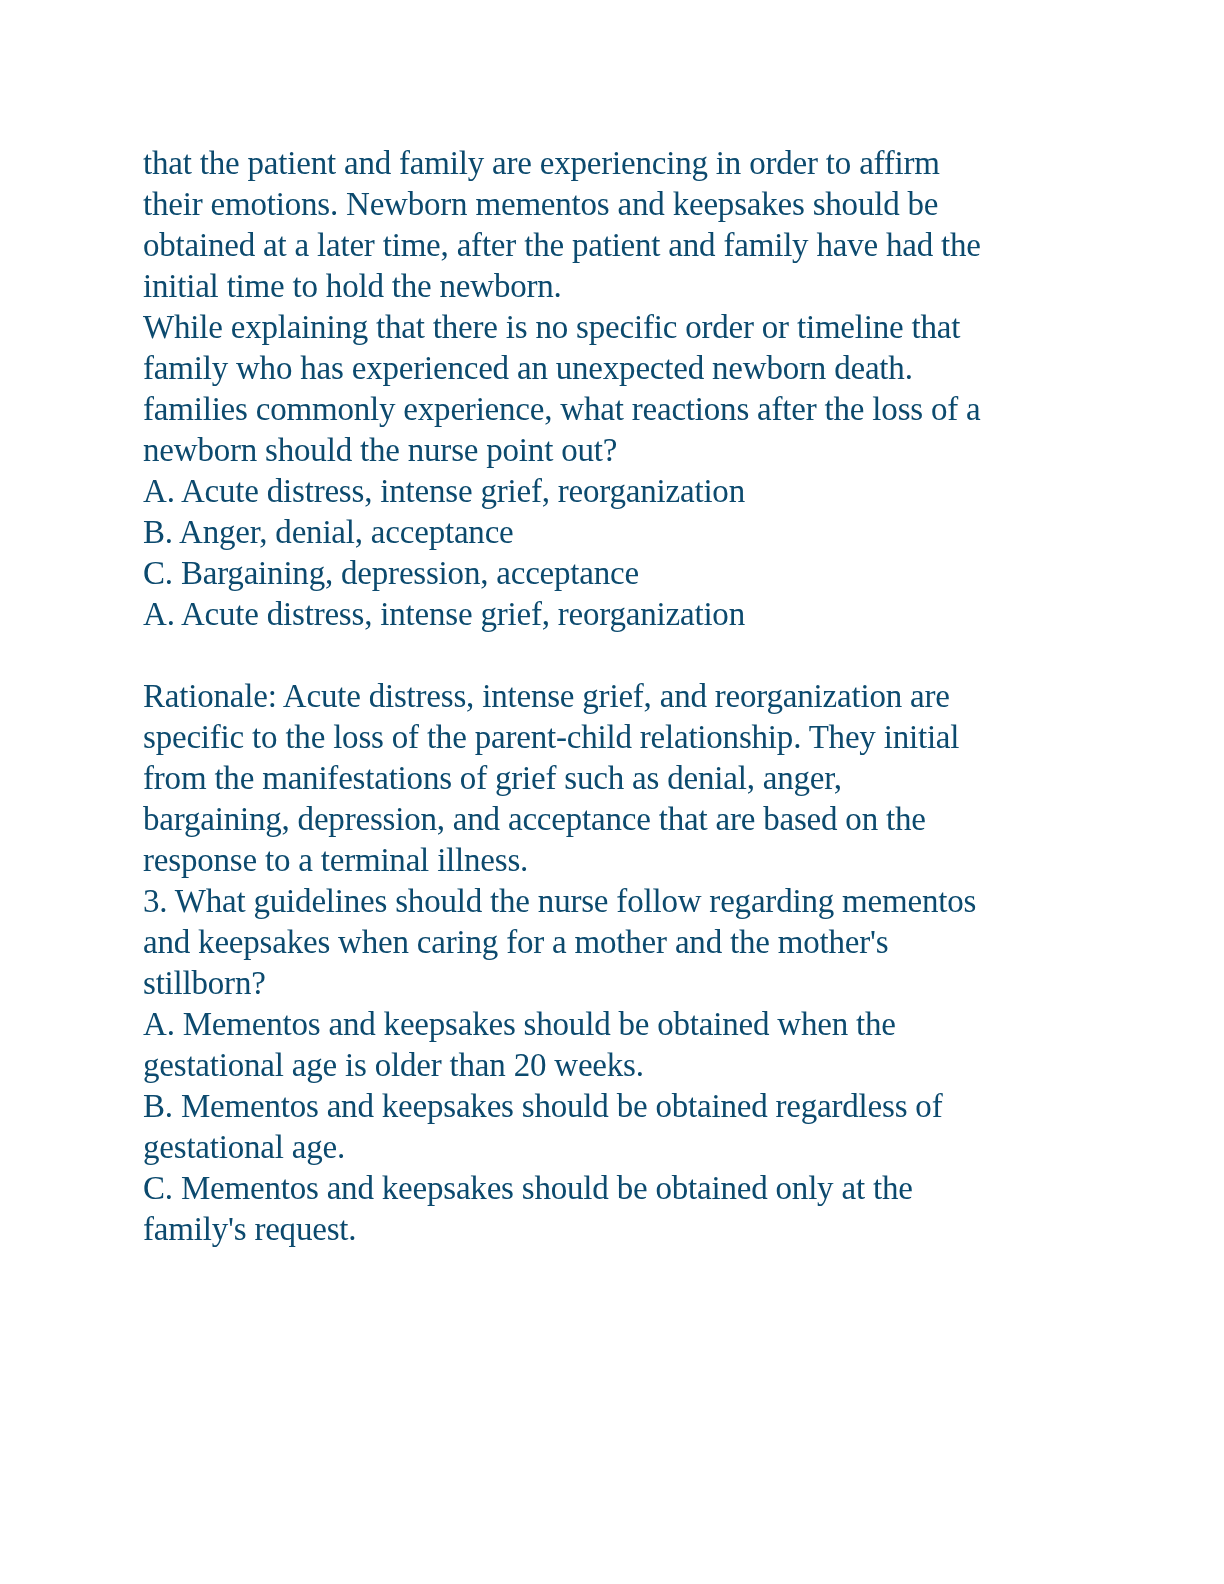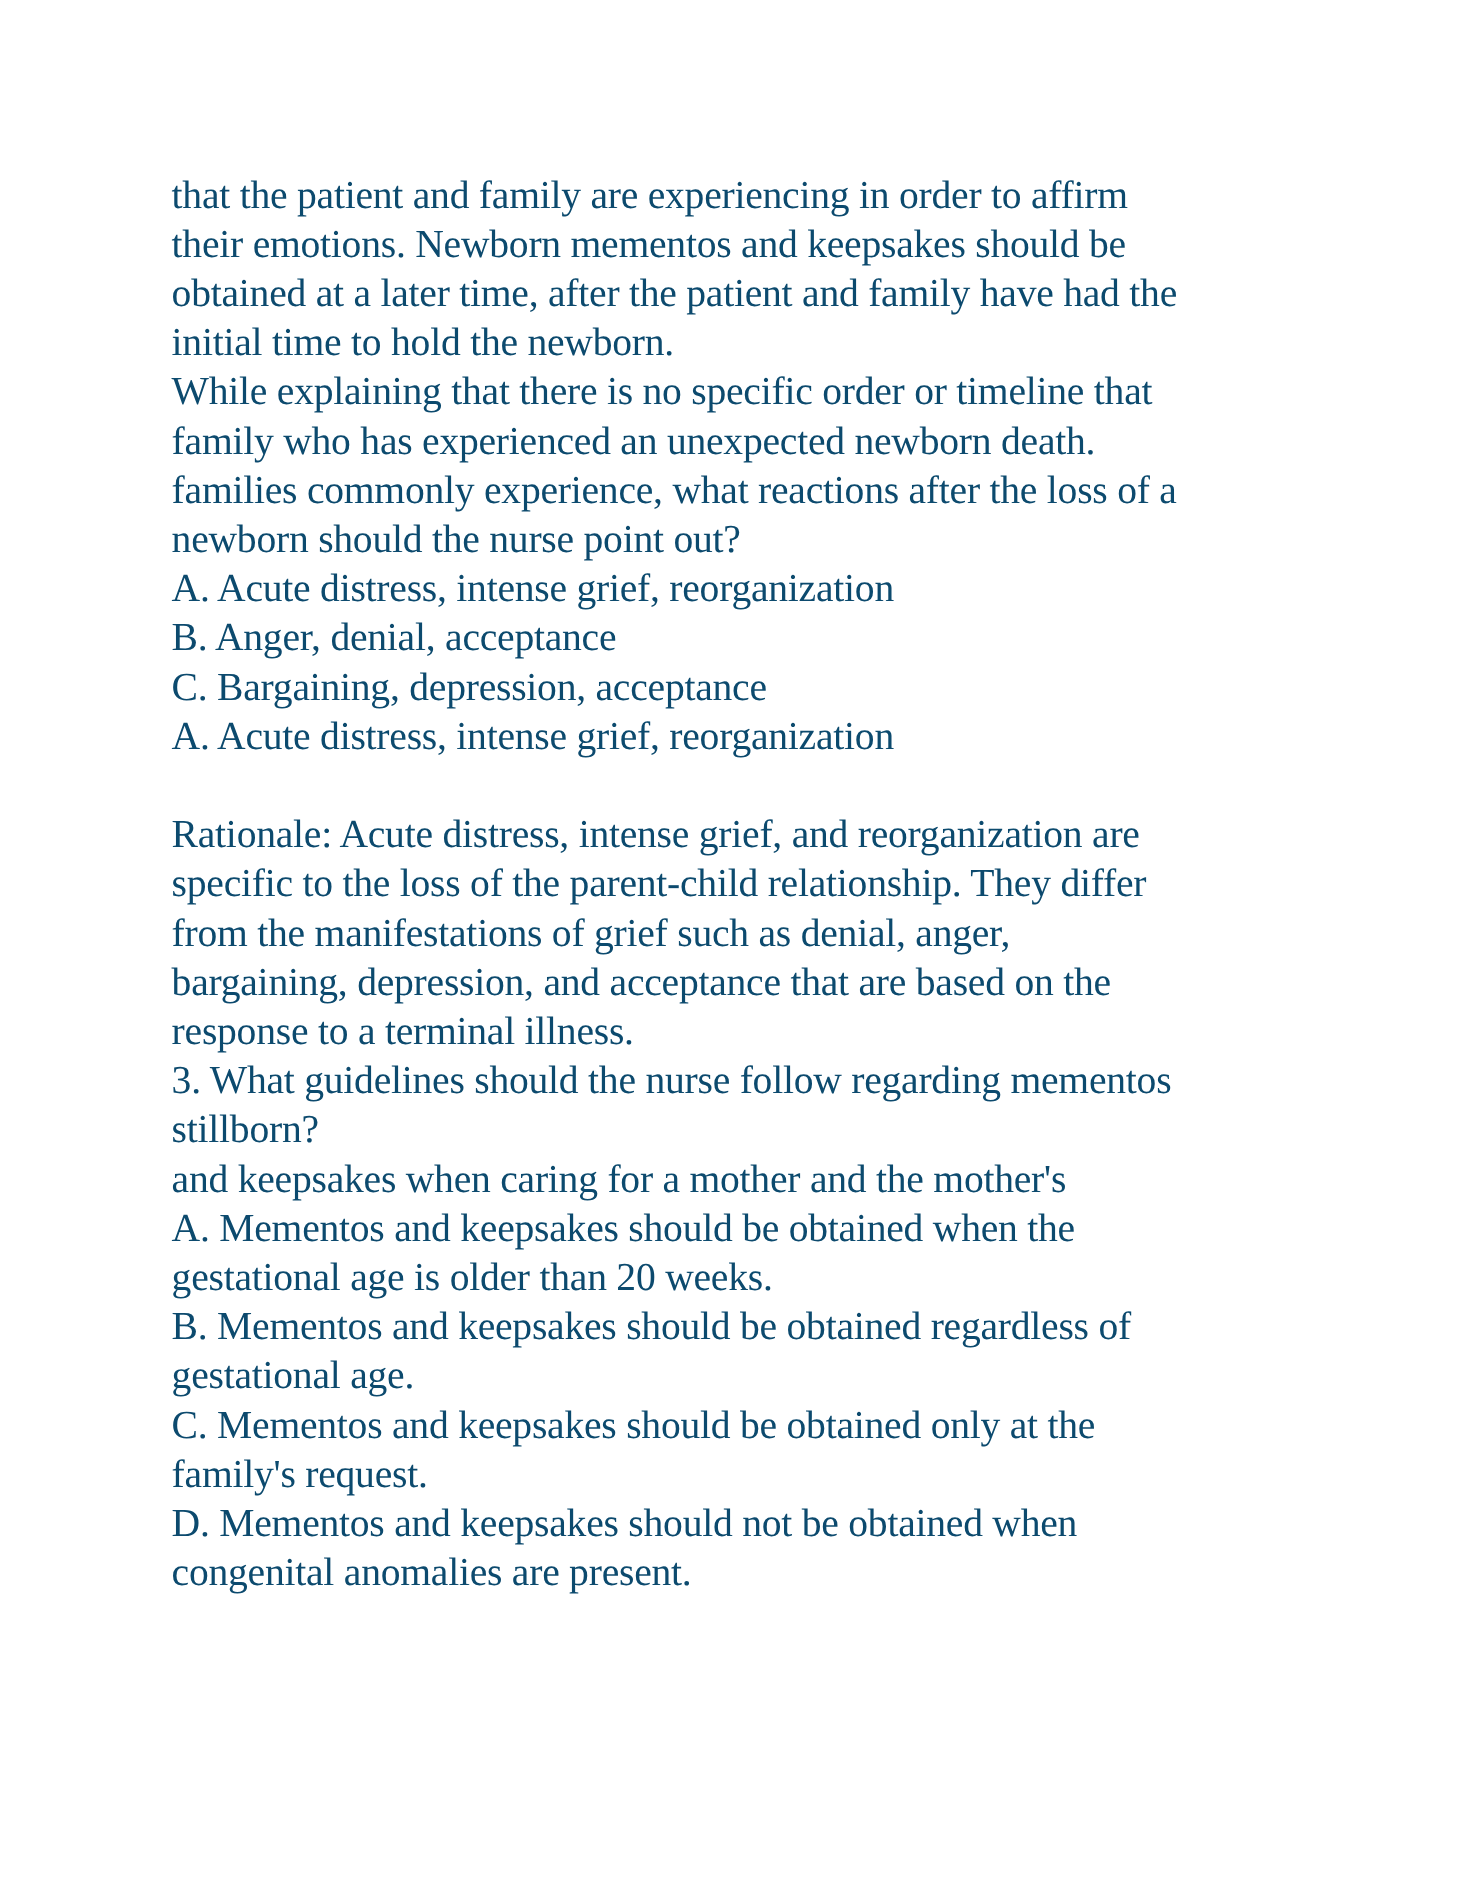--- a/index.html
+++ b/index.html
@@ -38,45 +38,41 @@
     </div>
     <div>
       <p class="line">A. Acute distress, intense grief, reorganization</p>
       <p class="line">B. Anger, denial, acceptance</p>
       <p class="line">C. Bargaining, depression, acceptance</p>
     </div>
     <p class="line">A. Acute distress, intense grief, reorganization</p>
     <div class="blank"></div>
     <div>
       <p class="line">Rationale: Acute distress, intense grief, and reorganization are</p>
-      <p class="line">specific to the loss of the parent-child relationship. They differ</p>
+      <p class="line">specific to the loss of the parent-child relationship. They initial</p>
       <p class="line">from the manifestations of grief such as denial, anger,</p>
       <p class="line">bargaining, depression, and acceptance that are based on the</p>
       <p class="line">response to a terminal illness.</p>
     </div>
   </div>
 
   <div>
     <div>
       <p class="line">3. What guidelines should the nurse follow regarding mementos</p>
+      <p class="line">and keepsakes when caring for a mother and the mother's</p>
       <p class="line">stillborn?</p>
-      <p class="line">and keepsakes when caring for a mother and the mother's</p>
     </div>
     <div>
       <div>
         <p class="line">A. Mementos and keepsakes should be obtained when the</p>
         <p class="line">gestational age is older than 20 weeks.</p>
       </div>
       <div>
         <p class="line">B. Mementos and keepsakes should be obtained regardless of</p>
         <p class="line">gestational age.</p>
       </div>
       <div>
         <p class="line">C. Mementos and keepsakes should be obtained only at the</p>
         <p class="line">family's request.</p>
       </div>
-      <div>
-        <p class="line">D. Mementos and keepsakes should not be obtained when</p>
-        <p class="line">congenital anomalies are present.</p>
-      </div>
     </div>
   </div>
 </div>
 
 </body></html>

